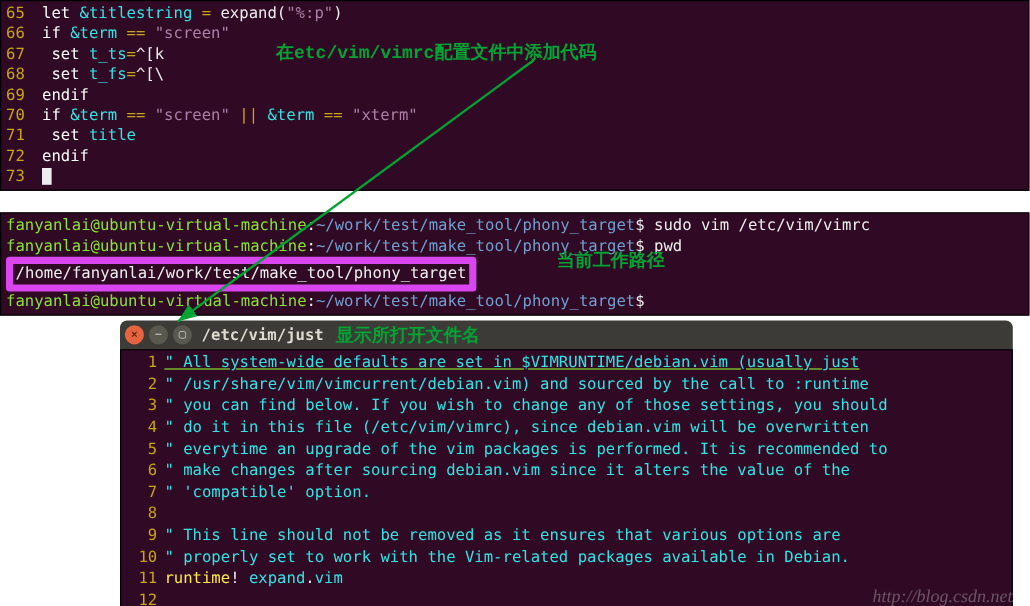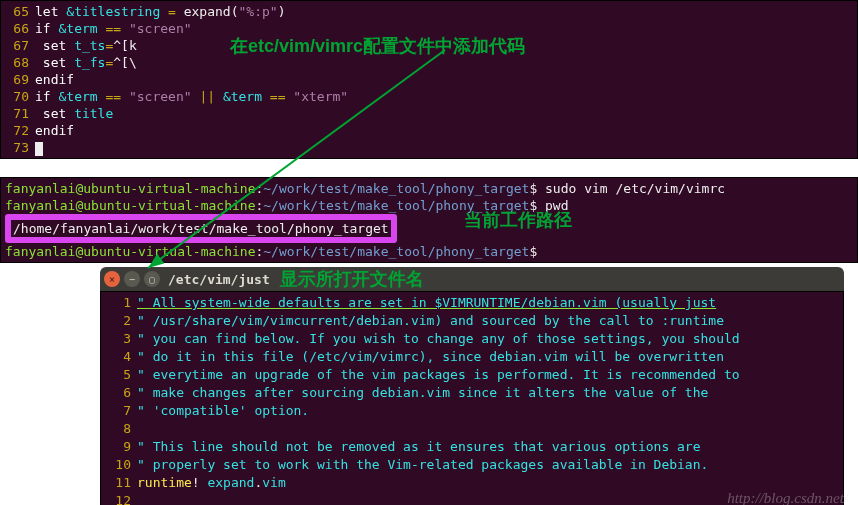--- a/index.html
+++ b/index.html
@@ -56,21 +56,21 @@
     color: #dfdbd2;
     font-weight: bold;
     margin-left: 4px;
   }
   .bottom-editor {
     background: #300a24;
     padding: 2px 4px;
     line-height: 18px;
     border: 1px solid #000;
   }
-  .ln { color: #c7a514; display:inline-block; width: 24px; text-align:right; margin-right:6px;}
+  .ln { color: #c7a514; display:inline-block; width: 24px; text-align:left; margin-right:6px;}
   .ln2 { color: #c7a514; display:inline-block; width: 26px; text-align:right; margin-right:6px;}
   .kw { color: #ffffff; }
   .str { color: #ad7fa8; }
   .id { color: #34e2e2; }
   .op { color: #c7a514; }
   .txt { color: #eee; }
   .cmt { color: #34e2e2; }
   .runtime { color: #fce94f; }
   .debian { color: #34e2e2; }
   .vimext { color: #34e2e2; }
@@ -86,22 +86,22 @@
     display: inline-block;
   }
   .underline1 {
     text-decoration: underline;
     text-decoration-color: #8ae234;
   }
   .annot {
     position: absolute;
     color: #00a433;
     font-weight: bold;
-    font-family: Liberation Sans, sans-serif;
-    font-size: 18px;
+    font-family: Liberation Mono, monospace;
+    font-size: 15px;
   }
   .watermark {
     position:absolute;
     right:10px;
     bottom:6px;
     color: rgba(220,220,220,0.35);
     font-style: italic;
     font-size: 15px;
     font-family: Georgia, serif;
     pointer-events:none;

